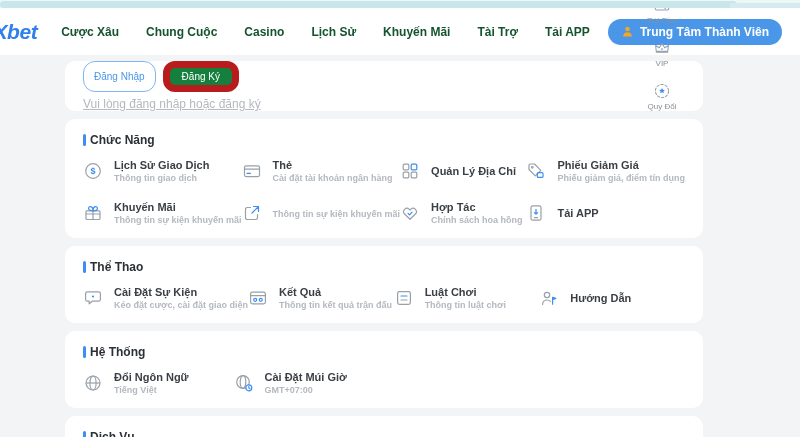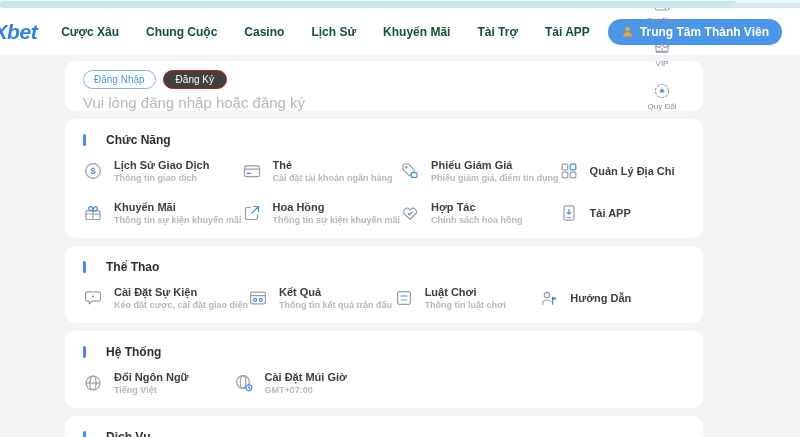--- a/index.html
+++ b/index.html
@@ -24,30 +24,30 @@
 
   
   .content { width:638px; margin:6px 0 0 65px; }
   .card { background:#fff; border-radius:10px; margin-bottom:8px; }
 
   
   .panel { height:50px; display:flex; align-items:flex-end; padding:0 18px; }
   .panel-left { display:flex; flex-direction:column; justify-content:center; }
   .panel-btns { display:flex; gap:7px; }
   .p-btn-outline { border:1px solid #7fb5f0; color:#4a96e8; border-radius:12px; padding:3px 10px; font-size:10px; background:#fff; cursor:pointer; }
-  .p-btn-fill { background:#404040; color:#fff; border:1px solid #b91c1c; border-radius:12px; padding:3px 12px; font-size:10px; cursor:pointer; }
-  .hint { font-size:15px; color:#b4b9bf; margin-top:5px; }
+  .p-btn-fill { background:#15803d; color:#fff; border:7px solid #b91c1c; border-radius:12px; padding:3px 12px; font-size:10px; cursor:pointer; }
+  .hint { font-size:12px; color:#b4b9bf; margin-top:5px;text-decoration:underline; }
   .quick-actions { margin-left:auto; display:flex; gap:14px;flex-direction:column; }
   .qa { width:46px; text-align:center; cursor:pointer; }
   .qa svg { display:block; margin:0 auto; }
   .qa-label { font-size:8px; color:#8a9098; margin-top:2px; white-space:nowrap; }
 
   
   .section { padding:11px 18px 4px 18px; }
-  .sec-header { display:flex; align-items:center; gap:20px; height:20px; }
+  .sec-header { display:flex; align-items:center; gap:4px; height:20px; }
   .sec-bar { width:3px; height:12px; background:#3d8df5; border-radius:2px; }
   .sec-title { font-size:12px; font-weight:700; color:#2b2f36; }
   .grid { display:grid; grid-template-columns:repeat(4,1fr); }
   .g-item { display:flex; align-items:center; gap:11px; height:42px; cursor:pointer; }
   .g-icon { width:20px; height:20px; flex:none; }
   .g-text { display:flex; flex-direction:column; justify-content:center;font-weight:bold; }
   .g-title { font-size:11px; color:#3a3f45; white-space:nowrap; }
   .g-sub { font-size:9px; color:#b4b9bf; margin-top:2px; white-space:nowrap; }
   .g-sub:empty { display:none; }
   .section-stub { min-height:40px; }
@@ -171,68 +171,67 @@
             <line x1="5" y1="12.4" x2="8.4" y2="12.4" stroke="#3d8df5"></line>
           </svg>
         </span>
         <div class="g-text">
           <div class="g-title">Thẻ</div>
           <div class="g-sub">Cài đặt tài khoản ngân hàng</div>
         </div>
       </div>
       <div class="g-item">
         <span class="g-icon">
-          <svg width="20" height="20" viewBox="0 0 20 20" fill="none" stroke="#98a0a8" stroke-width="1.2" stroke-linejoin="round">
-            <path d="M3 8.5V4.2A1.2 1.2 0 0 1 4.2 3h4.3l6.3 6.3-5.5 5.5z"></path>
-            <circle cx="6.3" cy="6.3" r="0.8"></circle>
-            <rect x="11.3" y="11.6" width="5.7" height="4.8" rx="1" stroke="#3d8df5"></rect>
-          </svg>
-        </span>
-        <div class="g-text">
-          <div class="g-title">Phiếu Giảm Giá</div>
-          <div class="g-sub">Phiếu giảm giá, điểm tín dụng</div>
-        </div>
-      </div>
-      <div class="g-item">
-        <span class="g-icon">
           <svg width="20" height="20" viewBox="0 0 20 20" fill="none" stroke="#98a0a8" stroke-width="1.2">
             <rect x="3.2" y="3.2" width="5.6" height="5.6" rx="1"></rect>
             <rect x="11.2" y="3.2" width="5.6" height="5.6" rx="1" stroke="#3d8df5"></rect>
             <rect x="3.2" y="11.2" width="5.6" height="5.6" rx="1"></rect>
             <rect x="11.2" y="11.2" width="5.6" height="5.6" rx="1"></rect>
           </svg>
         </span>
         <div class="g-text">
           <div class="g-title">Quản Lý Địa Chỉ</div>
 
         </div>
       </div>
       <div class="g-item">
         <span class="g-icon">
+          <svg width="20" height="20" viewBox="0 0 20 20" fill="none" stroke="#98a0a8" stroke-width="1.2" stroke-linejoin="round">
+            <path d="M3 8.5V4.2A1.2 1.2 0 0 1 4.2 3h4.3l6.3 6.3-5.5 5.5z"></path>
+            <circle cx="6.3" cy="6.3" r="0.8"></circle>
+            <rect x="11.3" y="11.6" width="5.7" height="4.8" rx="1" stroke="#3d8df5"></rect>
+          </svg>
+        </span>
+        <div class="g-text">
+          <div class="g-title">Phiếu Giảm Giá</div>
+          <div class="g-sub">Phiếu giảm giá, điểm tín dụng</div>
+        </div>
+      </div>
+      <div class="g-item">
+        <span class="g-icon">
           <svg width="20" height="20" viewBox="0 0 20 20" fill="none" stroke="#98a0a8" stroke-width="1.2" stroke-linecap="round" stroke-linejoin="round">
             <rect x="3" y="7.8" width="14" height="8.7" rx="1"></rect>
             <line x1="3" y1="11" x2="17" y2="11"></line>
             <line x1="10" y1="7.8" x2="10" y2="16.5"></line>
             <path d="M10 7.8C7.2 7.8 5.6 6.7 5.6 5.4c0-1.3 1-2.1 2.1-1.8C9 3.9 10 5.6 10 7.8zm0 0c2.8 0 4.4-1.1 4.4-2.4 0-1.3-1-2.1-2.1-1.8C11 3.9 10 5.6 10 7.8z" stroke="#3d8df5"></path>
           </svg>
         </span>
         <div class="g-text">
           <div class="g-title">Khuyến Mãi</div>
           <div class="g-sub">Thông tin sự kiện khuyến mãi</div>
         </div>
       </div>
       <div class="g-item">
         <span class="g-icon">
           <svg width="20" height="20" viewBox="0 0 20 20" fill="none" stroke="#98a0a8" stroke-width="1.2" stroke-linecap="round" stroke-linejoin="round">
             <path d="M8.5 4.5H5.2A1.7 1.7 0 0 0 3.5 6.2v8.6a1.7 1.7 0 0 0 1.7 1.7h8.6a1.7 1.7 0 0 0 1.7-1.7v-3.3"></path>
             <path d="M11.5 3.5h5v5M16 4l-6 6" stroke="#3d8df5"></path>
           </svg>
         </span>
         <div class="g-text">
-          <div class="g-title">Hoa Hồng</div>
           <div class="g-sub">Thông tin sự kiện khuyến mãi</div>
         </div>
       </div>
       <div class="g-item">
         <span class="g-icon">
           <svg width="20" height="20" viewBox="0 0 20 20" fill="none" stroke="#98a0a8" stroke-width="1.2" stroke-linecap="round" stroke-linejoin="round">
             <path d="M10 16.3 4.6 11a3.3 3.3 0 0 1 4.7-4.7l.7.7.7-.7A3.3 3.3 0 0 1 15.4 11z"></path>
             <path d="M8.1 10.4l1.4 1.4 2.6-2.6" stroke="#3d8df5"></path>
           </svg>
         </span>

